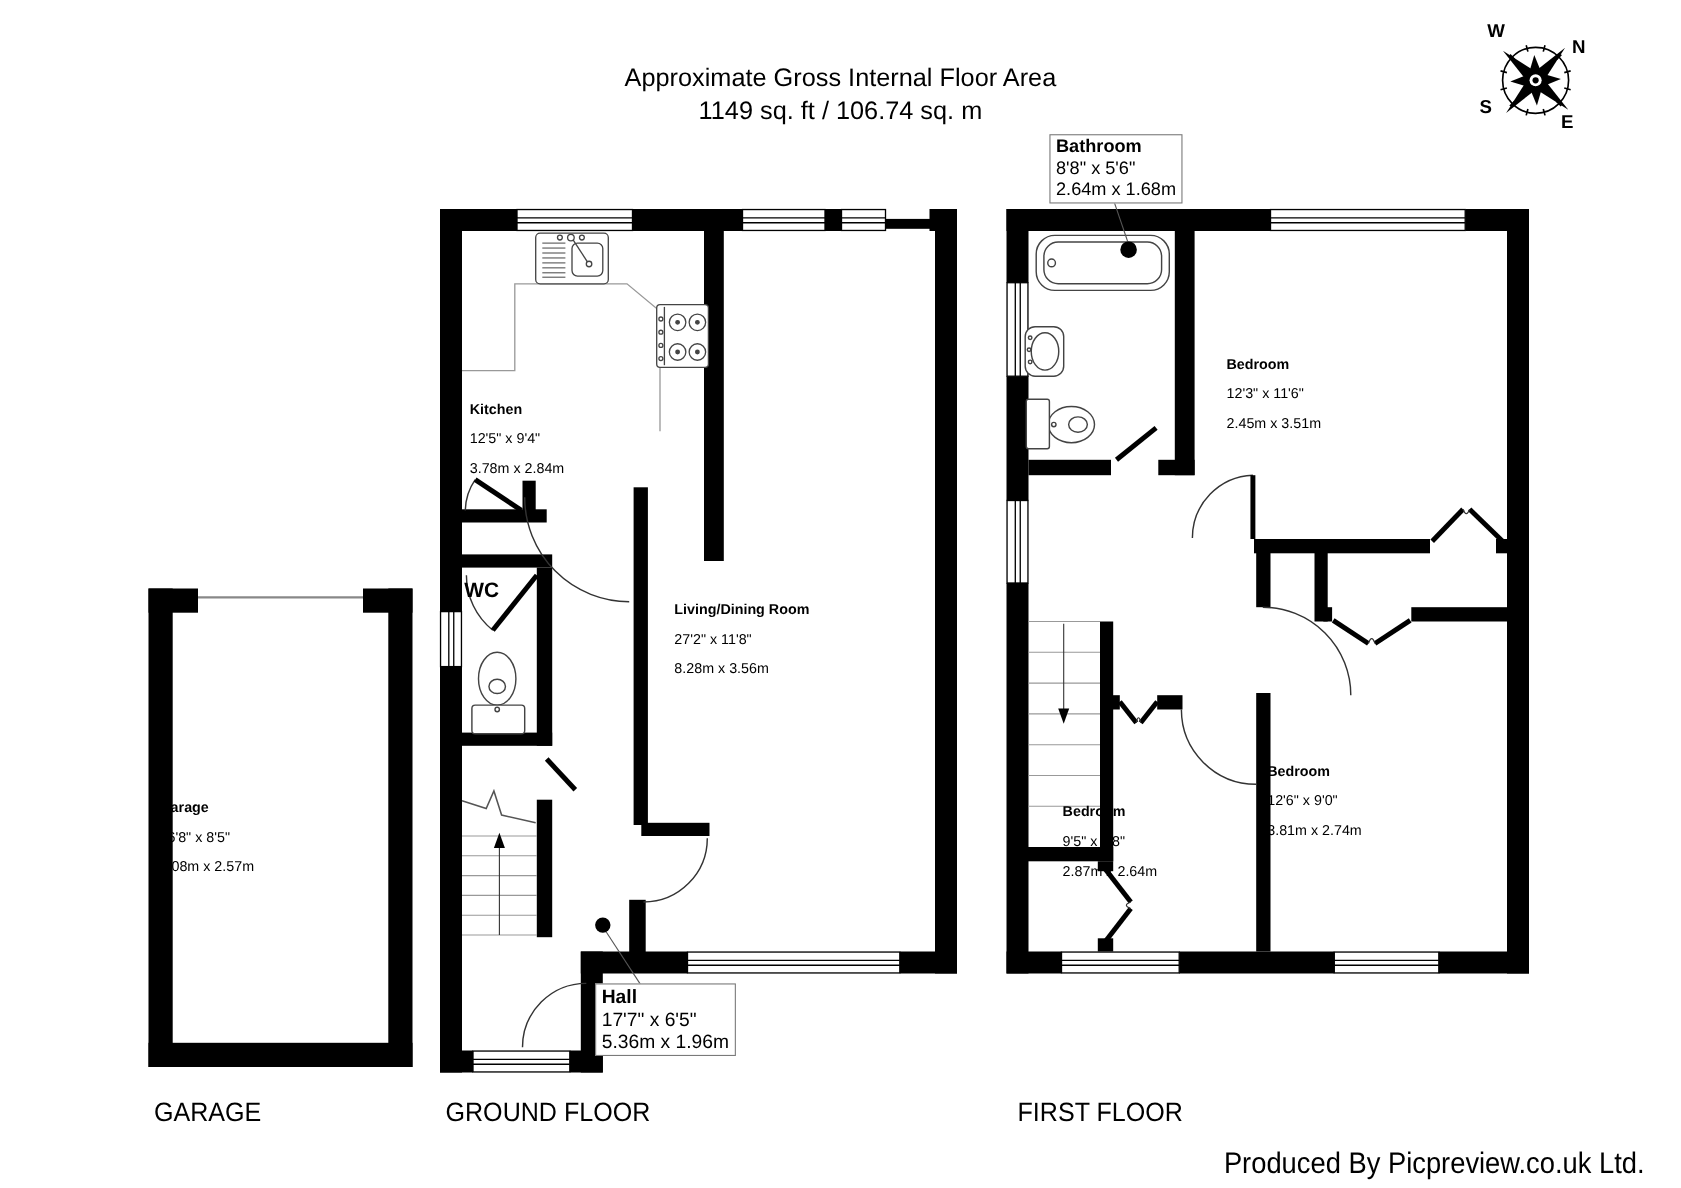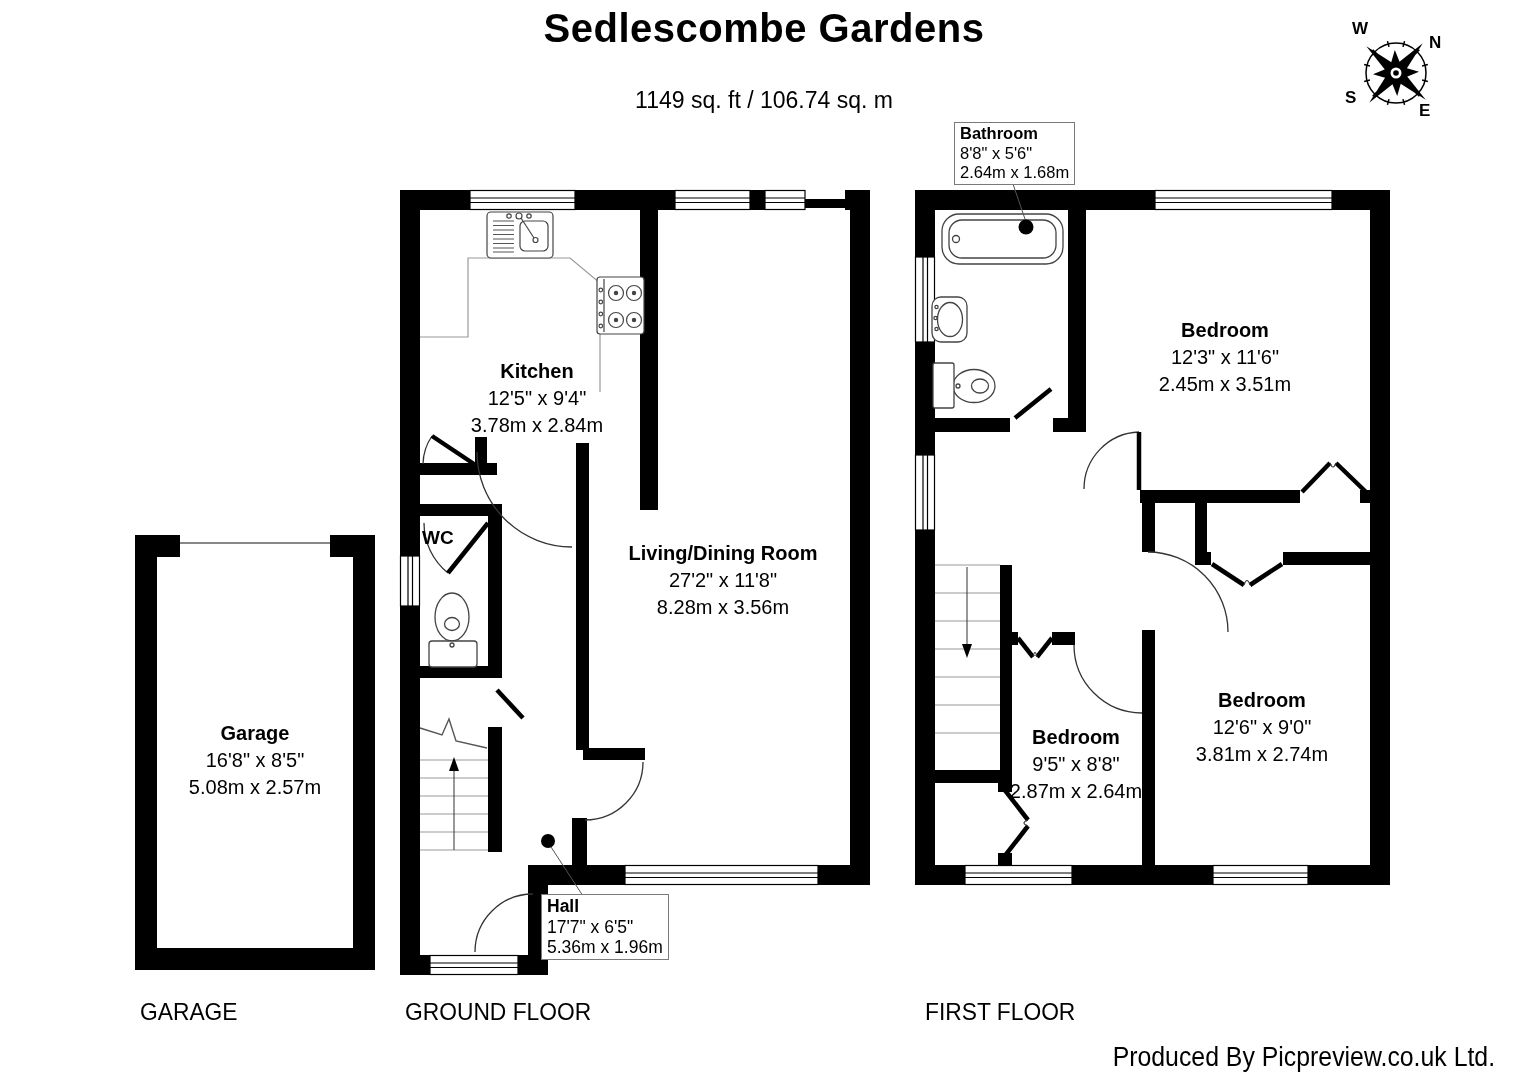--- a/index.html
+++ b/index.html
@@ -3,21 +3,21 @@
 <meta charset="utf-8">
 <style>
   html,body{margin:0;padding:0;background:#fff;}
   .page{position:relative;width:1528px;height:1080px;background:#fff;overflow:hidden;
         font-family:"Liberation Sans",sans-serif;color:#000;}
   .plan-svg{position:absolute;left:0;top:0;}
   .hdr{position:absolute;left:0;right:0;text-align:center;white-space:nowrap;}
   .hdr-title{top:6px;font-size:40px;font-weight:700;letter-spacing:.5px;}
   .hdr-sub{top:57px;font-size:23px;}
   .hdr-area{top:87px;font-size:23px;}
-  .room-label{position:absolute;width:220px;text-align:center;font-size:20px;line-height:27px;white-space:nowrap;}
+  .room-label{position:absolute;width:220px;font-size:13px;line-height:27px;white-space:nowrap;}
   .rname{font-weight:700;}
   .boxed-label{position:absolute;display:inline-block;text-align:left;background:#fff;
                border:1px solid #7a7a7a;padding:1px 5px;white-space:nowrap;}
   .boxed-label .rname{display:block;}
   .bath-box{font-size:16.5px;line-height:19.5px;}
   .hall-box{font-size:17.5px;line-height:20.5px;}
   .wc-label{position:absolute;font-size:19px;font-weight:700;}
   .floor-label{position:absolute;font-size:24px;transform:scaleX(.95);transform-origin:left center;white-space:nowrap;}
   .footer{position:absolute;left:0;right:16px;top:1042px;text-align:right;font-size:27px;white-space:nowrap;}
   .footer span{display:inline-block;transform:scaleX(.92);}
@@ -321,21 +321,21 @@
         <polygon points="1.2,22.97 5.9,6.79 0,0 -5.16,7.37"></polygon>
         <polygon points="-22.97,1.2 -6.79,5.9 0,0 -7.37,-5.16"></polygon>
         <polygon points="-1.2,-22.97 -5.9,-6.79 0,0 5.16,-7.37"></polygon>
       </g>
       <circle r="9.5" fill="#000"></circle>
         <circle r="5.5" fill="#fff"></circle>
         <circle r="2.8" fill="#000"></circle>
     </g>
   </svg>
 
-  <div class="hdr hdr-title">Sedlescombe Gardens</div>
+  <div class="hdr hdr-sub">Approximate Gross Internal Floor Area</div>
   <div class="hdr hdr-area">1149 sq. ft / 106.74 sq. m</div>
 
   <div class="compass-letter" style="left:1352px;top:19px">W</div>
   <div class="compass-letter" style="left:1429px;top:33px">N</div>
   <div class="compass-letter" style="left:1345px;top:88px">S</div>
   <div class="compass-letter" style="left:1419px;top:101px">E</div>
 
   <div class="boxed-label bath-box" style="left:954px;top:122px">
     <span class="rname">Bathroom</span>
     <span style="display:block">8'8" x 5'6"</span>

